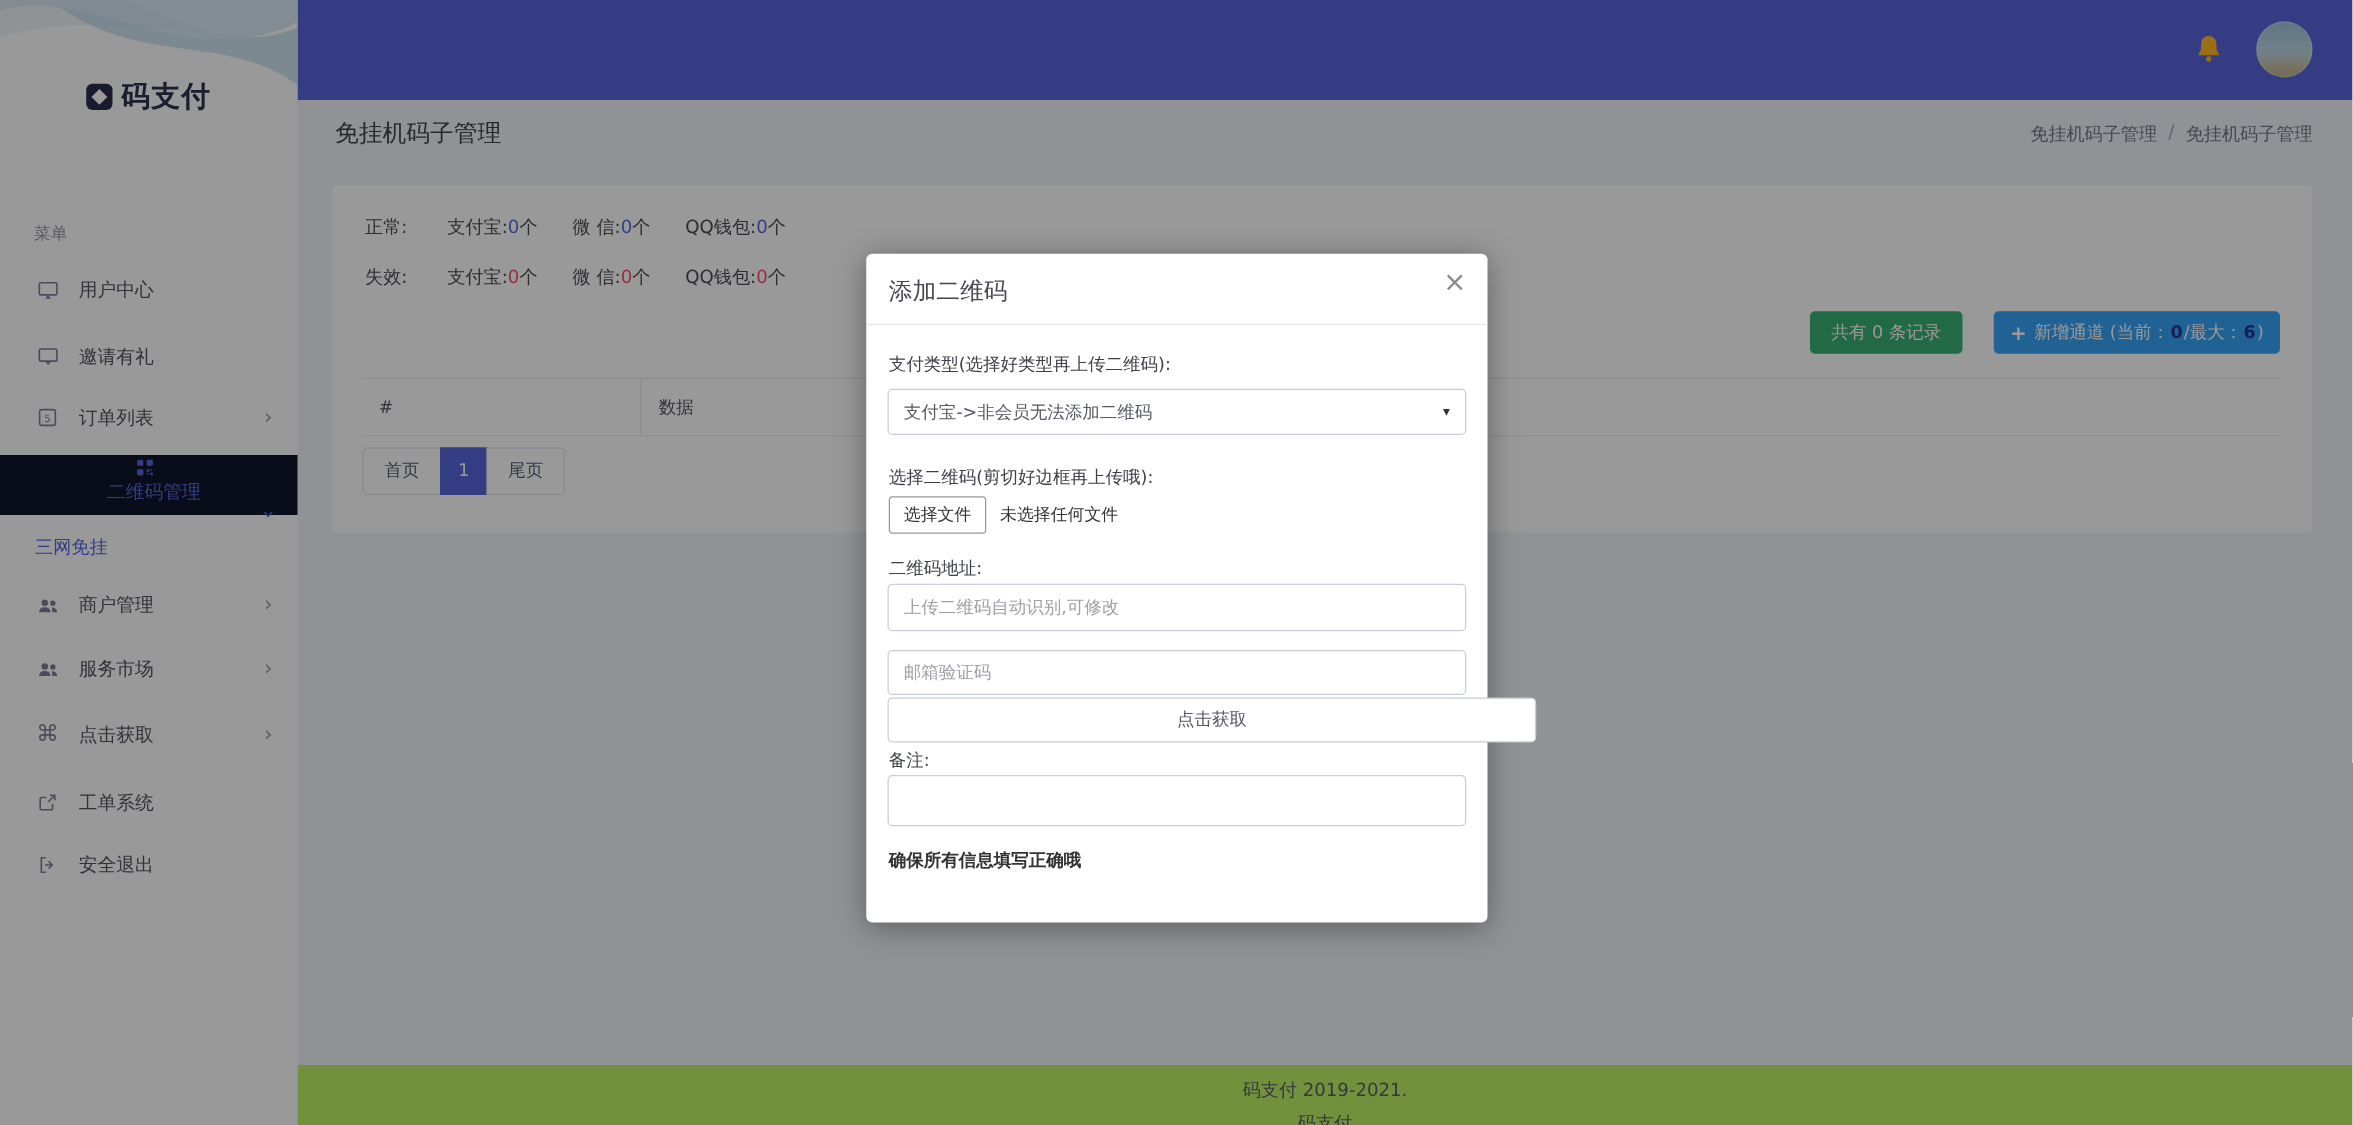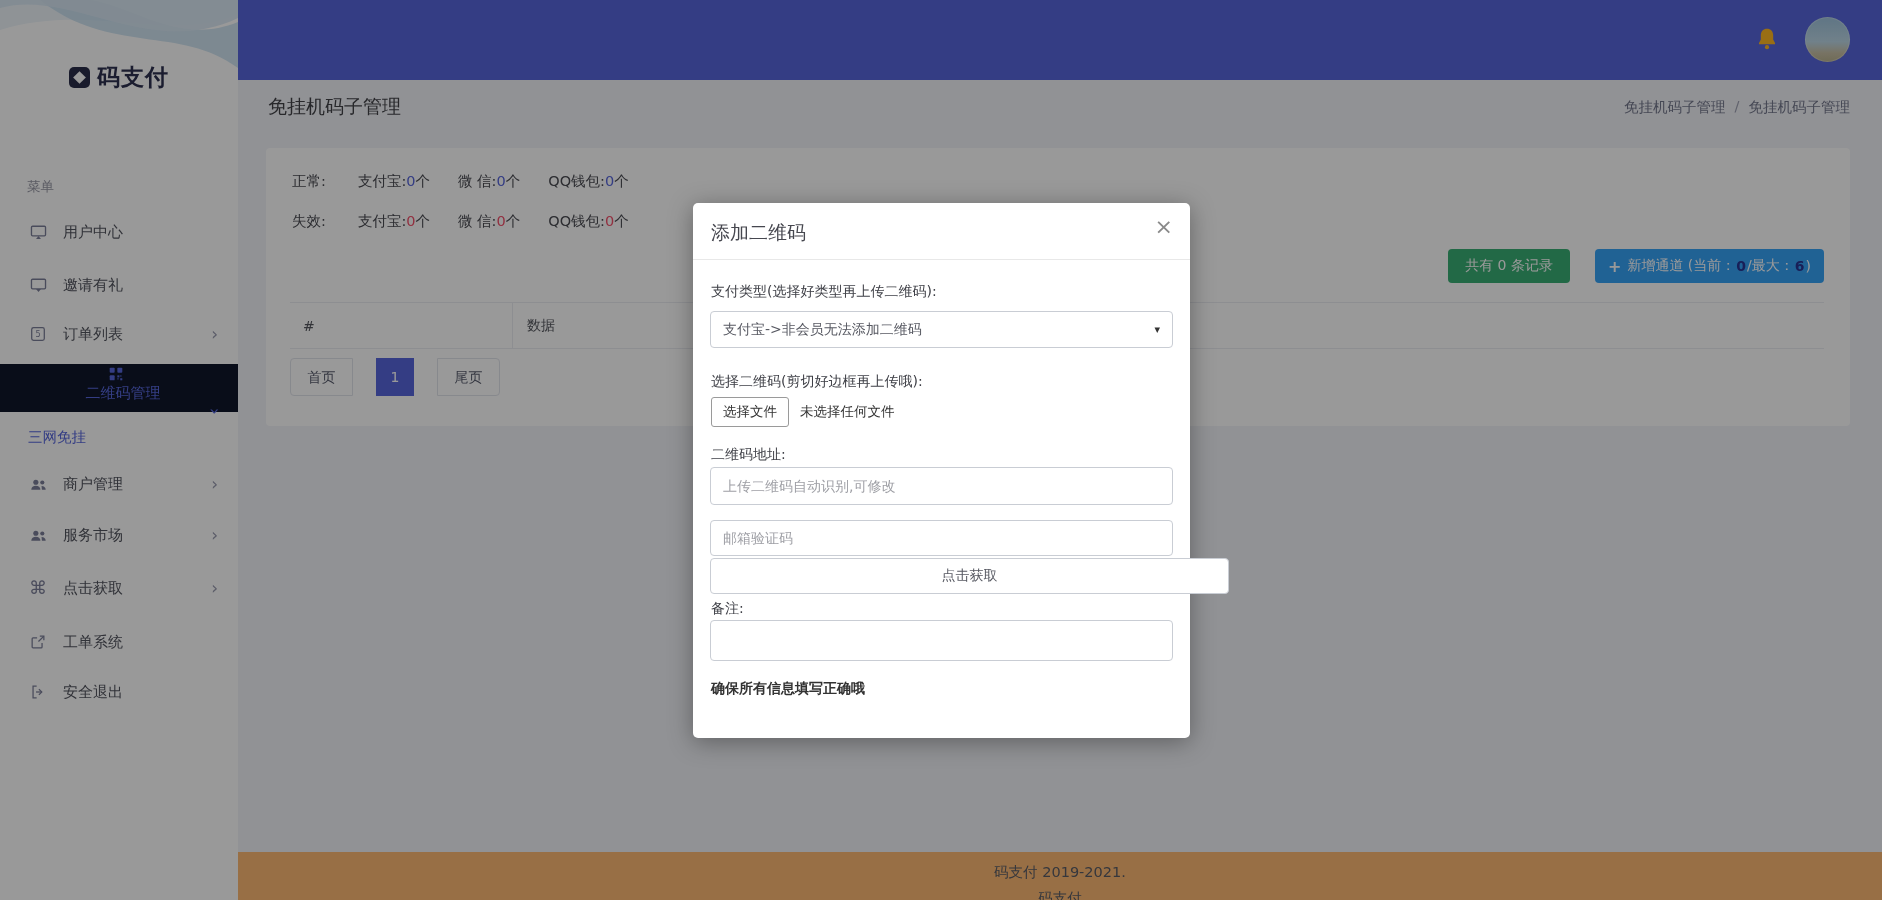--- a/index.html
+++ b/index.html
@@ -49,30 +49,30 @@
   .btn-green{background:#39af75;padding:0 17px;}
   .btn-blue{background:#36a3f7;padding:0 13px;}
   .btn-blue .plus{font-weight:bold;font-size:16px;margin-right:6px;}
   .btn-blue .num{color:#283593;font-weight:600;margin:0 1px;}
 
   .thead{position:absolute;left:290px;top:302px;width:1534px;height:45px;display:flex;
          border-top:1px solid #ebedf2;border-bottom:1px solid #ebedf2;font-size:14px;color:#56585f;}
   .thead .c1{width:223px;border-right:1px solid #ebedf2;display:flex;align-items:center;padding-left:13px;box-sizing:border-box;}
   .thead .c2{flex:1;display:flex;align-items:center;padding-left:14px;}
 
-  .pager{position:absolute;left:290px;top:358px;display:flex;gap:24px;}
+  .pager{position:absolute;left:290px;top:358px;display:flex;}
   .pager .pg{height:36px;line-height:36px;text-align:center;border:1px solid #e2e5ec;background:#fff;
              color:#595d6e;font-size:14px;margin-left:-1px;cursor:pointer;}
   .pager .pg.first{width:61px;border-radius:4px 0 0 4px;margin-left:0;}
   .pager .pg.num{width:36px;}
   .pager .pg.last{width:61px;border-radius:0 4px 4px 0;}
   .pager .pg.on{background:#5867dd;border-color:#5867dd;color:#fff;}
 
   
-  .footer{position:absolute;left:238px;top:852px;width:1644px;height:48px;background:#fdba74;overflow:hidden;
+  .footer{position:absolute;left:238px;top:852px;width:1644px;height:48px;background:#bef264;overflow:hidden;
           display:flex;flex-direction:column;align-items:center;padding-top:11px;box-sizing:border-box;gap:7px;}
   .footer div{font-size:14.5px;color:#5a5c66;}
 
   
   .backdrop{position:absolute;inset:0;background:rgba(0,0,0,0.4);z-index:10;}
   .modal{position:absolute;left:693px;top:203px;width:497px;height:535px;background:#fff;border-radius:5px;
          box-shadow:0 4px 25px rgba(0,0,0,.35);z-index:20;box-sizing:border-box;}
   .modal-head{position:absolute;left:0;top:0;width:100%;height:57px;border-bottom:1px solid #e8e8e8;box-sizing:border-box;}
   .modal-title{position:absolute;left:18px;top:17px;font-size:19px;color:#46474f;}
   .modal-close{position:absolute;right:17px;top:13px;font-size:22px;color:#8a8a8a;cursor:pointer;line-height:1;}

